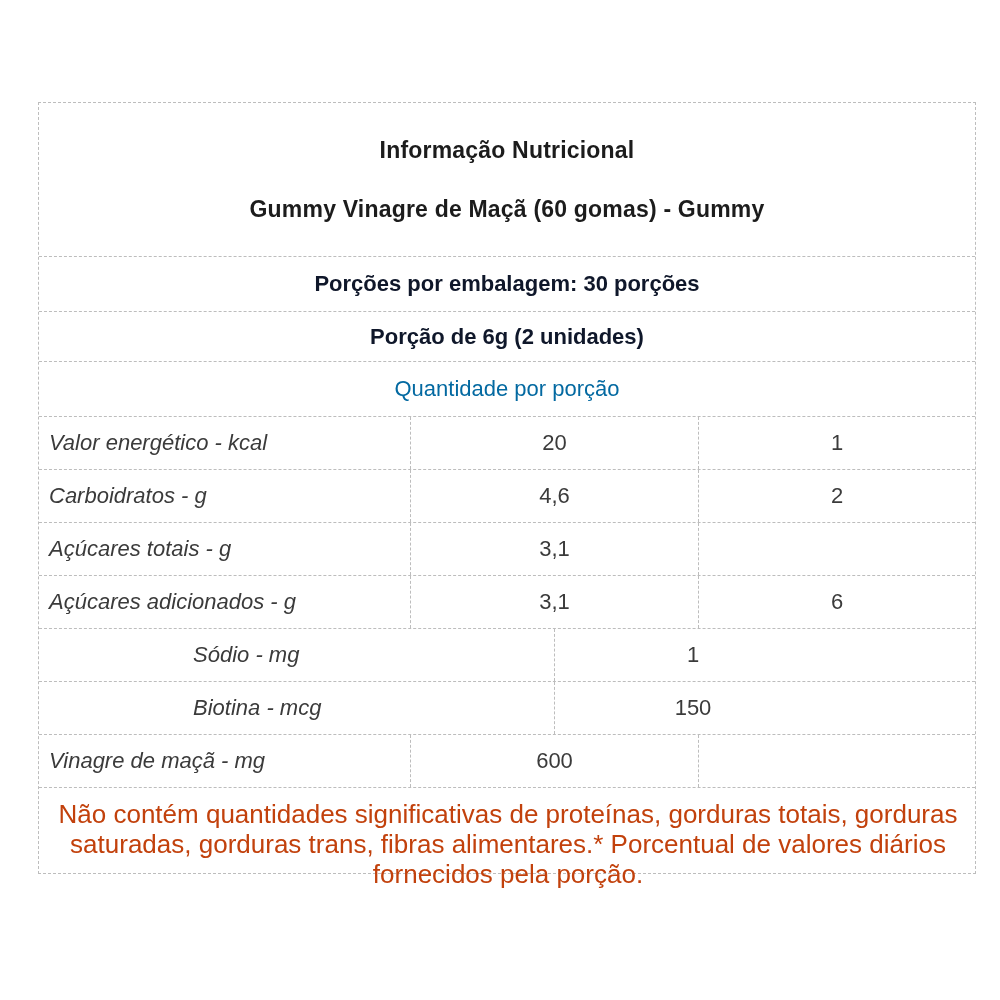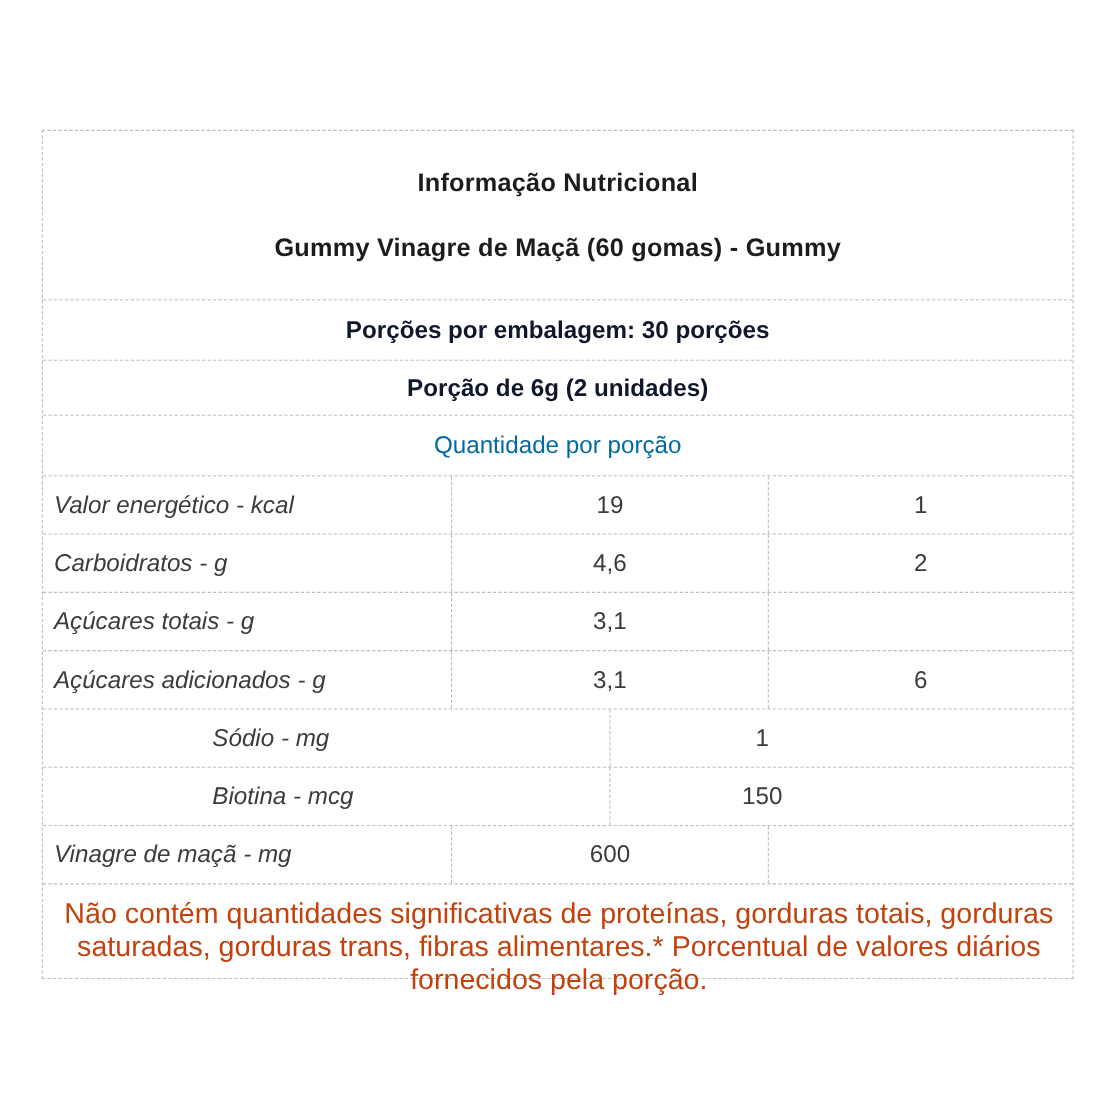--- a/index.html
+++ b/index.html
@@ -9,21 +9,21 @@
     height: 1000px;
     background: #ffffff;
     font-family: "Liberation Sans", sans-serif;
     color: #3b3b3b;
     overflow: hidden;
   }
 
   .nutrition-table {
     position: absolute;
     left: 38px;
-    top: 118px;
+    top: 102px;
     width: 938px;
     border: 1px dashed #bdbdbd;
     background: #ffffff;
   }
 
   .sec {
     border-top: 1px dashed #bdbdbd;
     display: flex;
     align-items: center;
     justify-content: center;
@@ -120,21 +120,21 @@
   <div class="sec servingsize-row">
     <span class="bold-center">Porção de 6g (2 unidades)</span>
   </div>
 
   <div class="sec header-row">
     <div class="hcell quantity">Quantidade por porção</div>
   </div>
 
   <div class="sec data-row">
     <div class="cell nutrient">Valor energético - kcal</div>
-    <div class="cell amount">19</div>
+    <div class="cell amount">20</div>
     <div class="cell dv">1</div>
   </div>
 
   <div class="sec data-row">
     <div class="cell nutrient">Carboidratos - g</div>
     <div class="cell amount">4,6</div>
     <div class="cell dv">2</div>
   </div>
 
   <div class="sec data-row">

